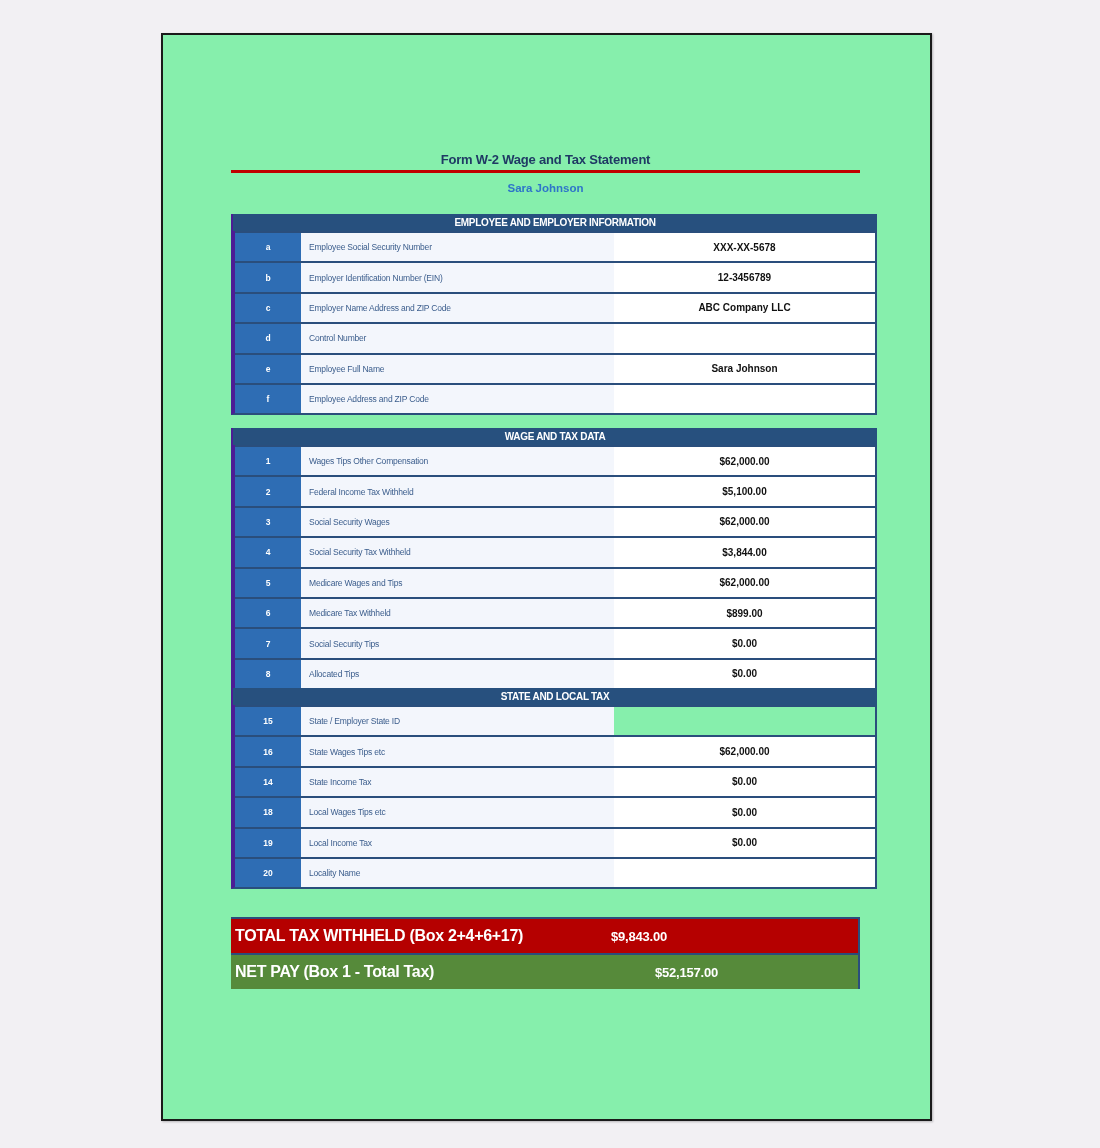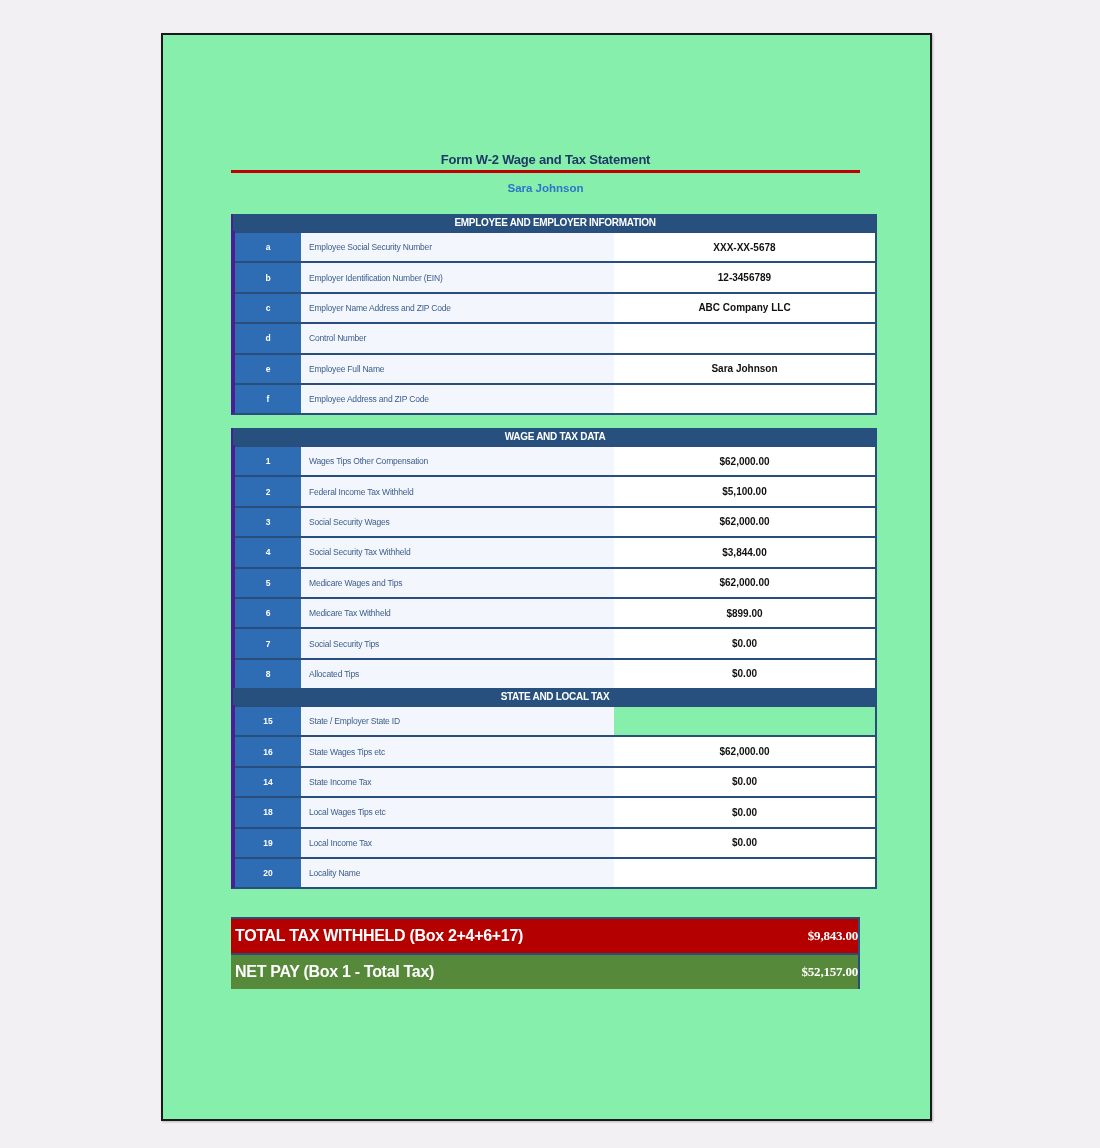--- a/index.html
+++ b/index.html
@@ -141,24 +141,23 @@
     }
     .summary-label {
       width: 380px;
       padding-left: 4px;
       font-size: 16px;
       letter-spacing: -0.3px;
       box-sizing: border-box;
     }
     .summary-value {
       flex: 1;
-      text-align: right;
+      text-align: left;
       font-size: 13px;
       letter-spacing: -0.2px;
-      font-family: Liberation Serif, serif;
     }
   </style>
 </head>
 <body>
 
 <div class="page">
   <div class="title">Form W-2 Wage and Tax Statement</div>
   <div class="title-rule"></div>
   <div class="subtitle">Sara Johnson</div>
 

